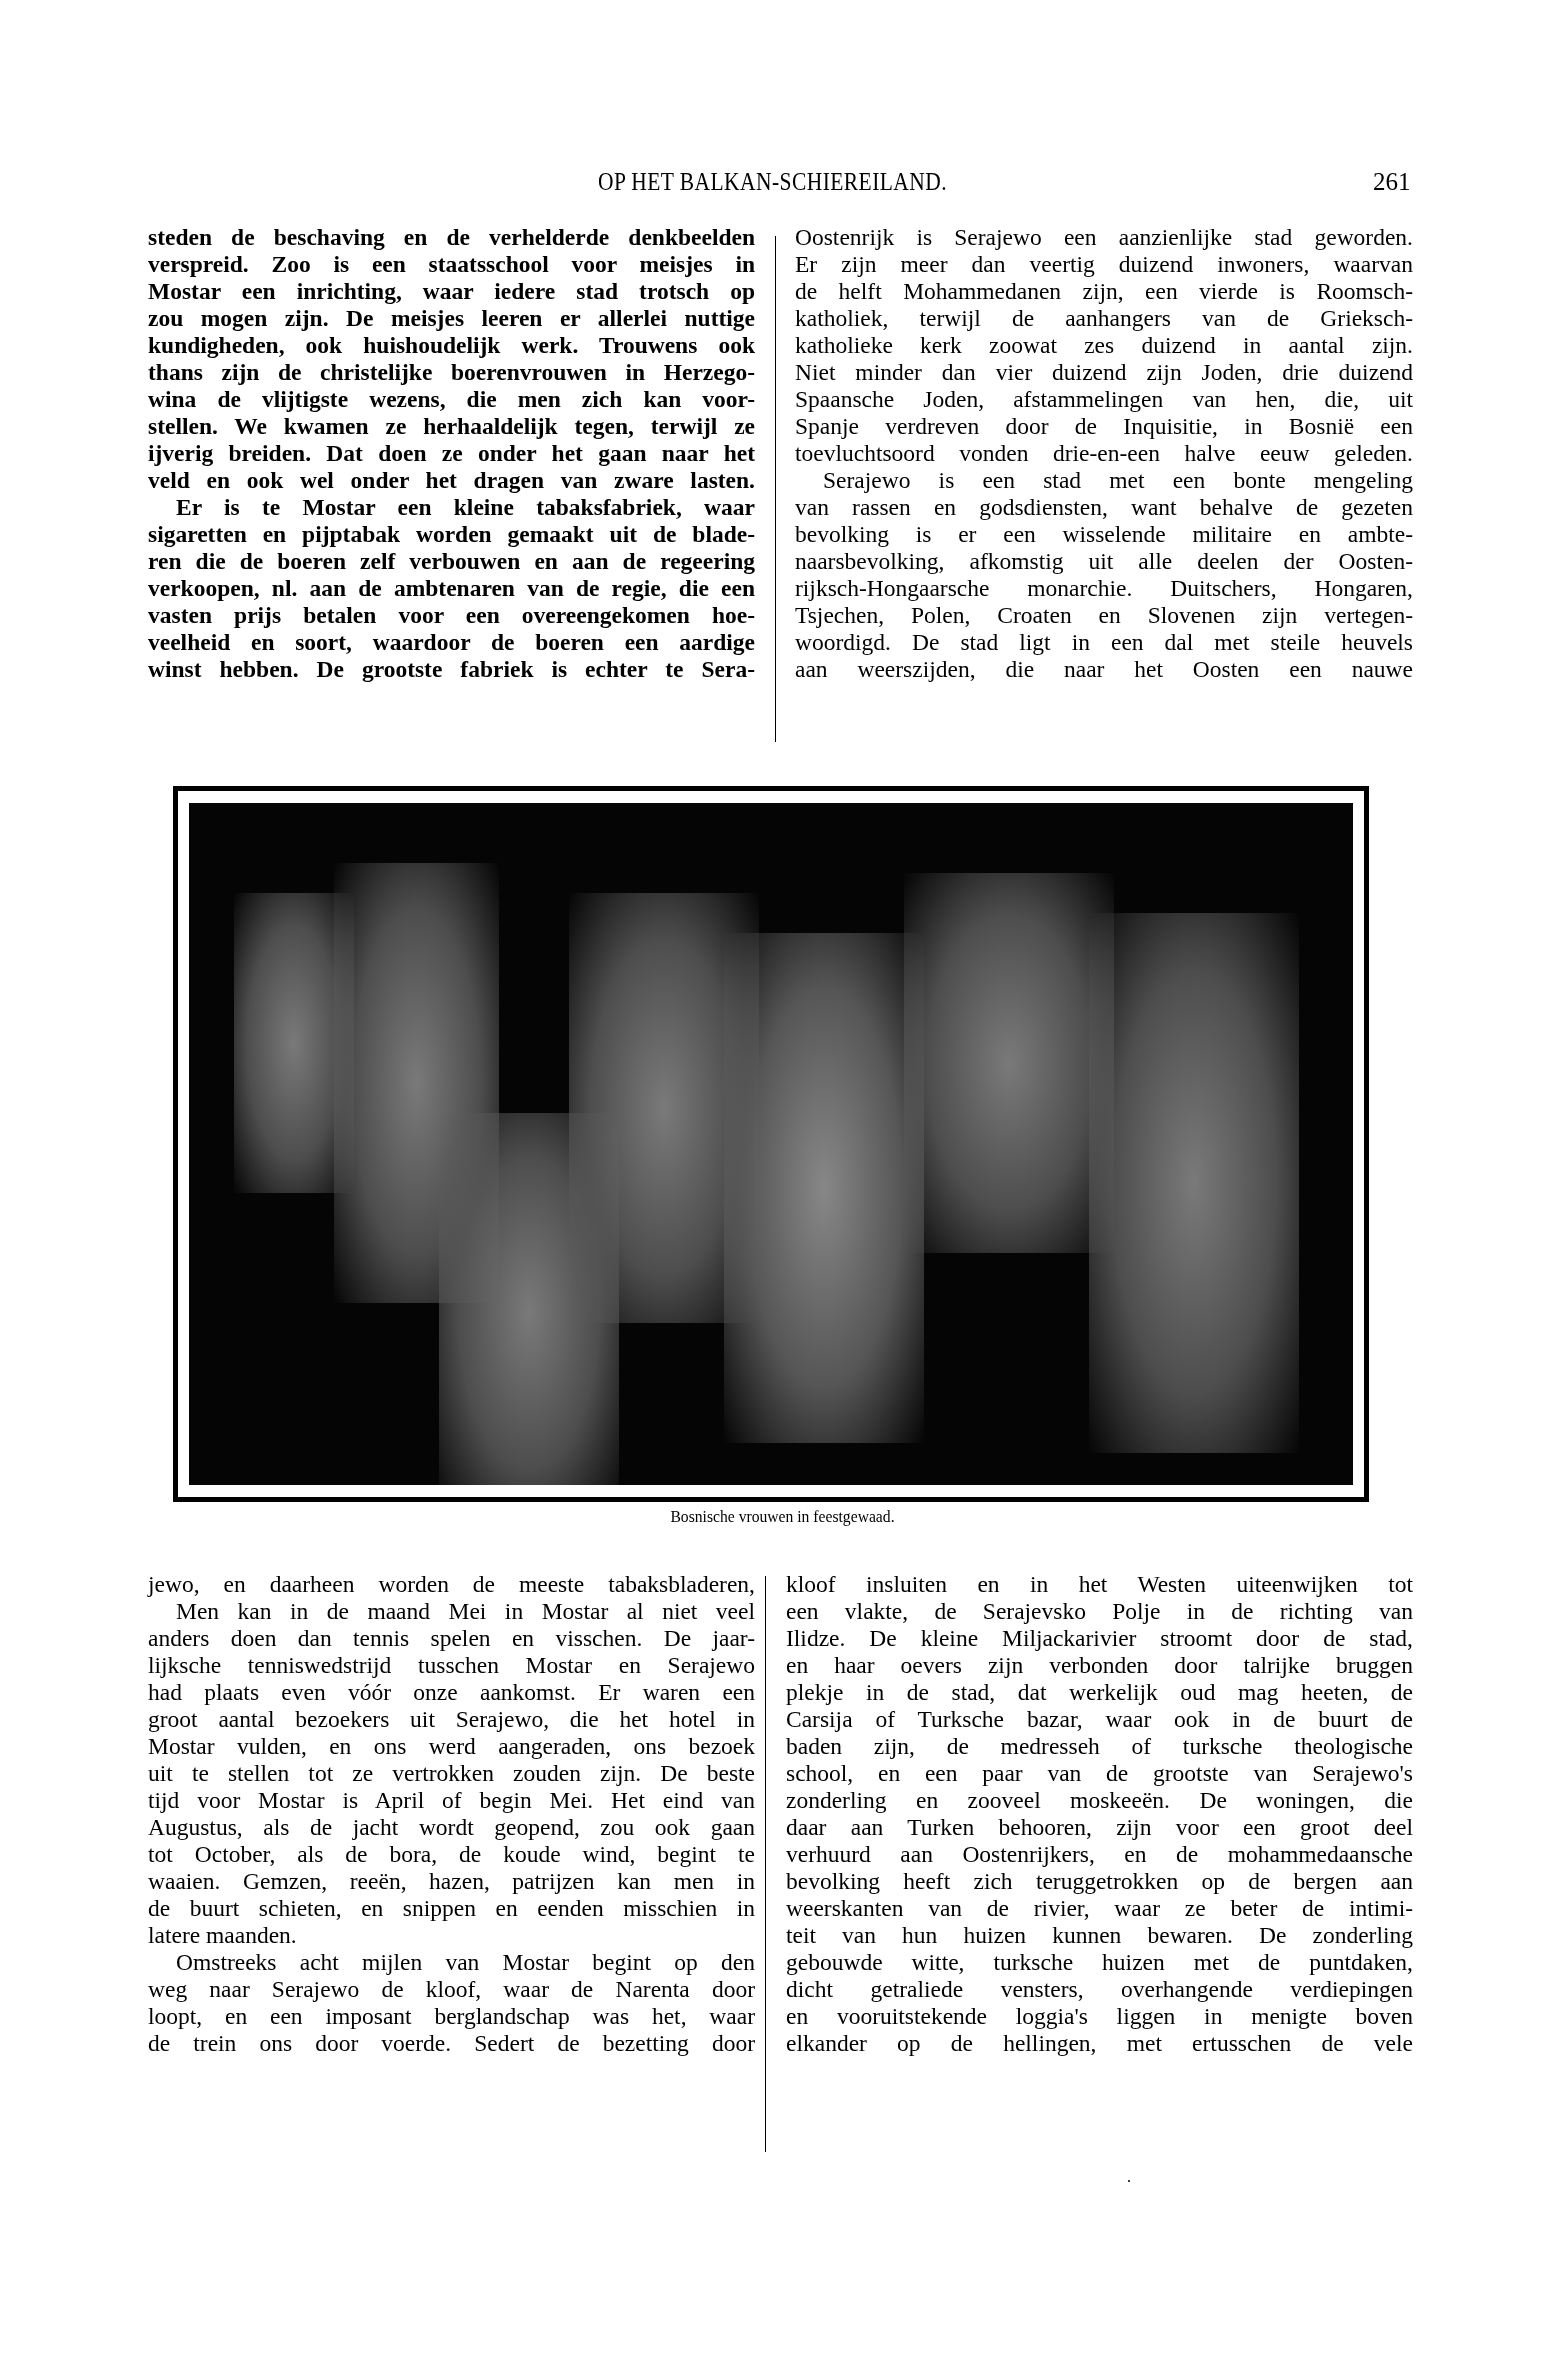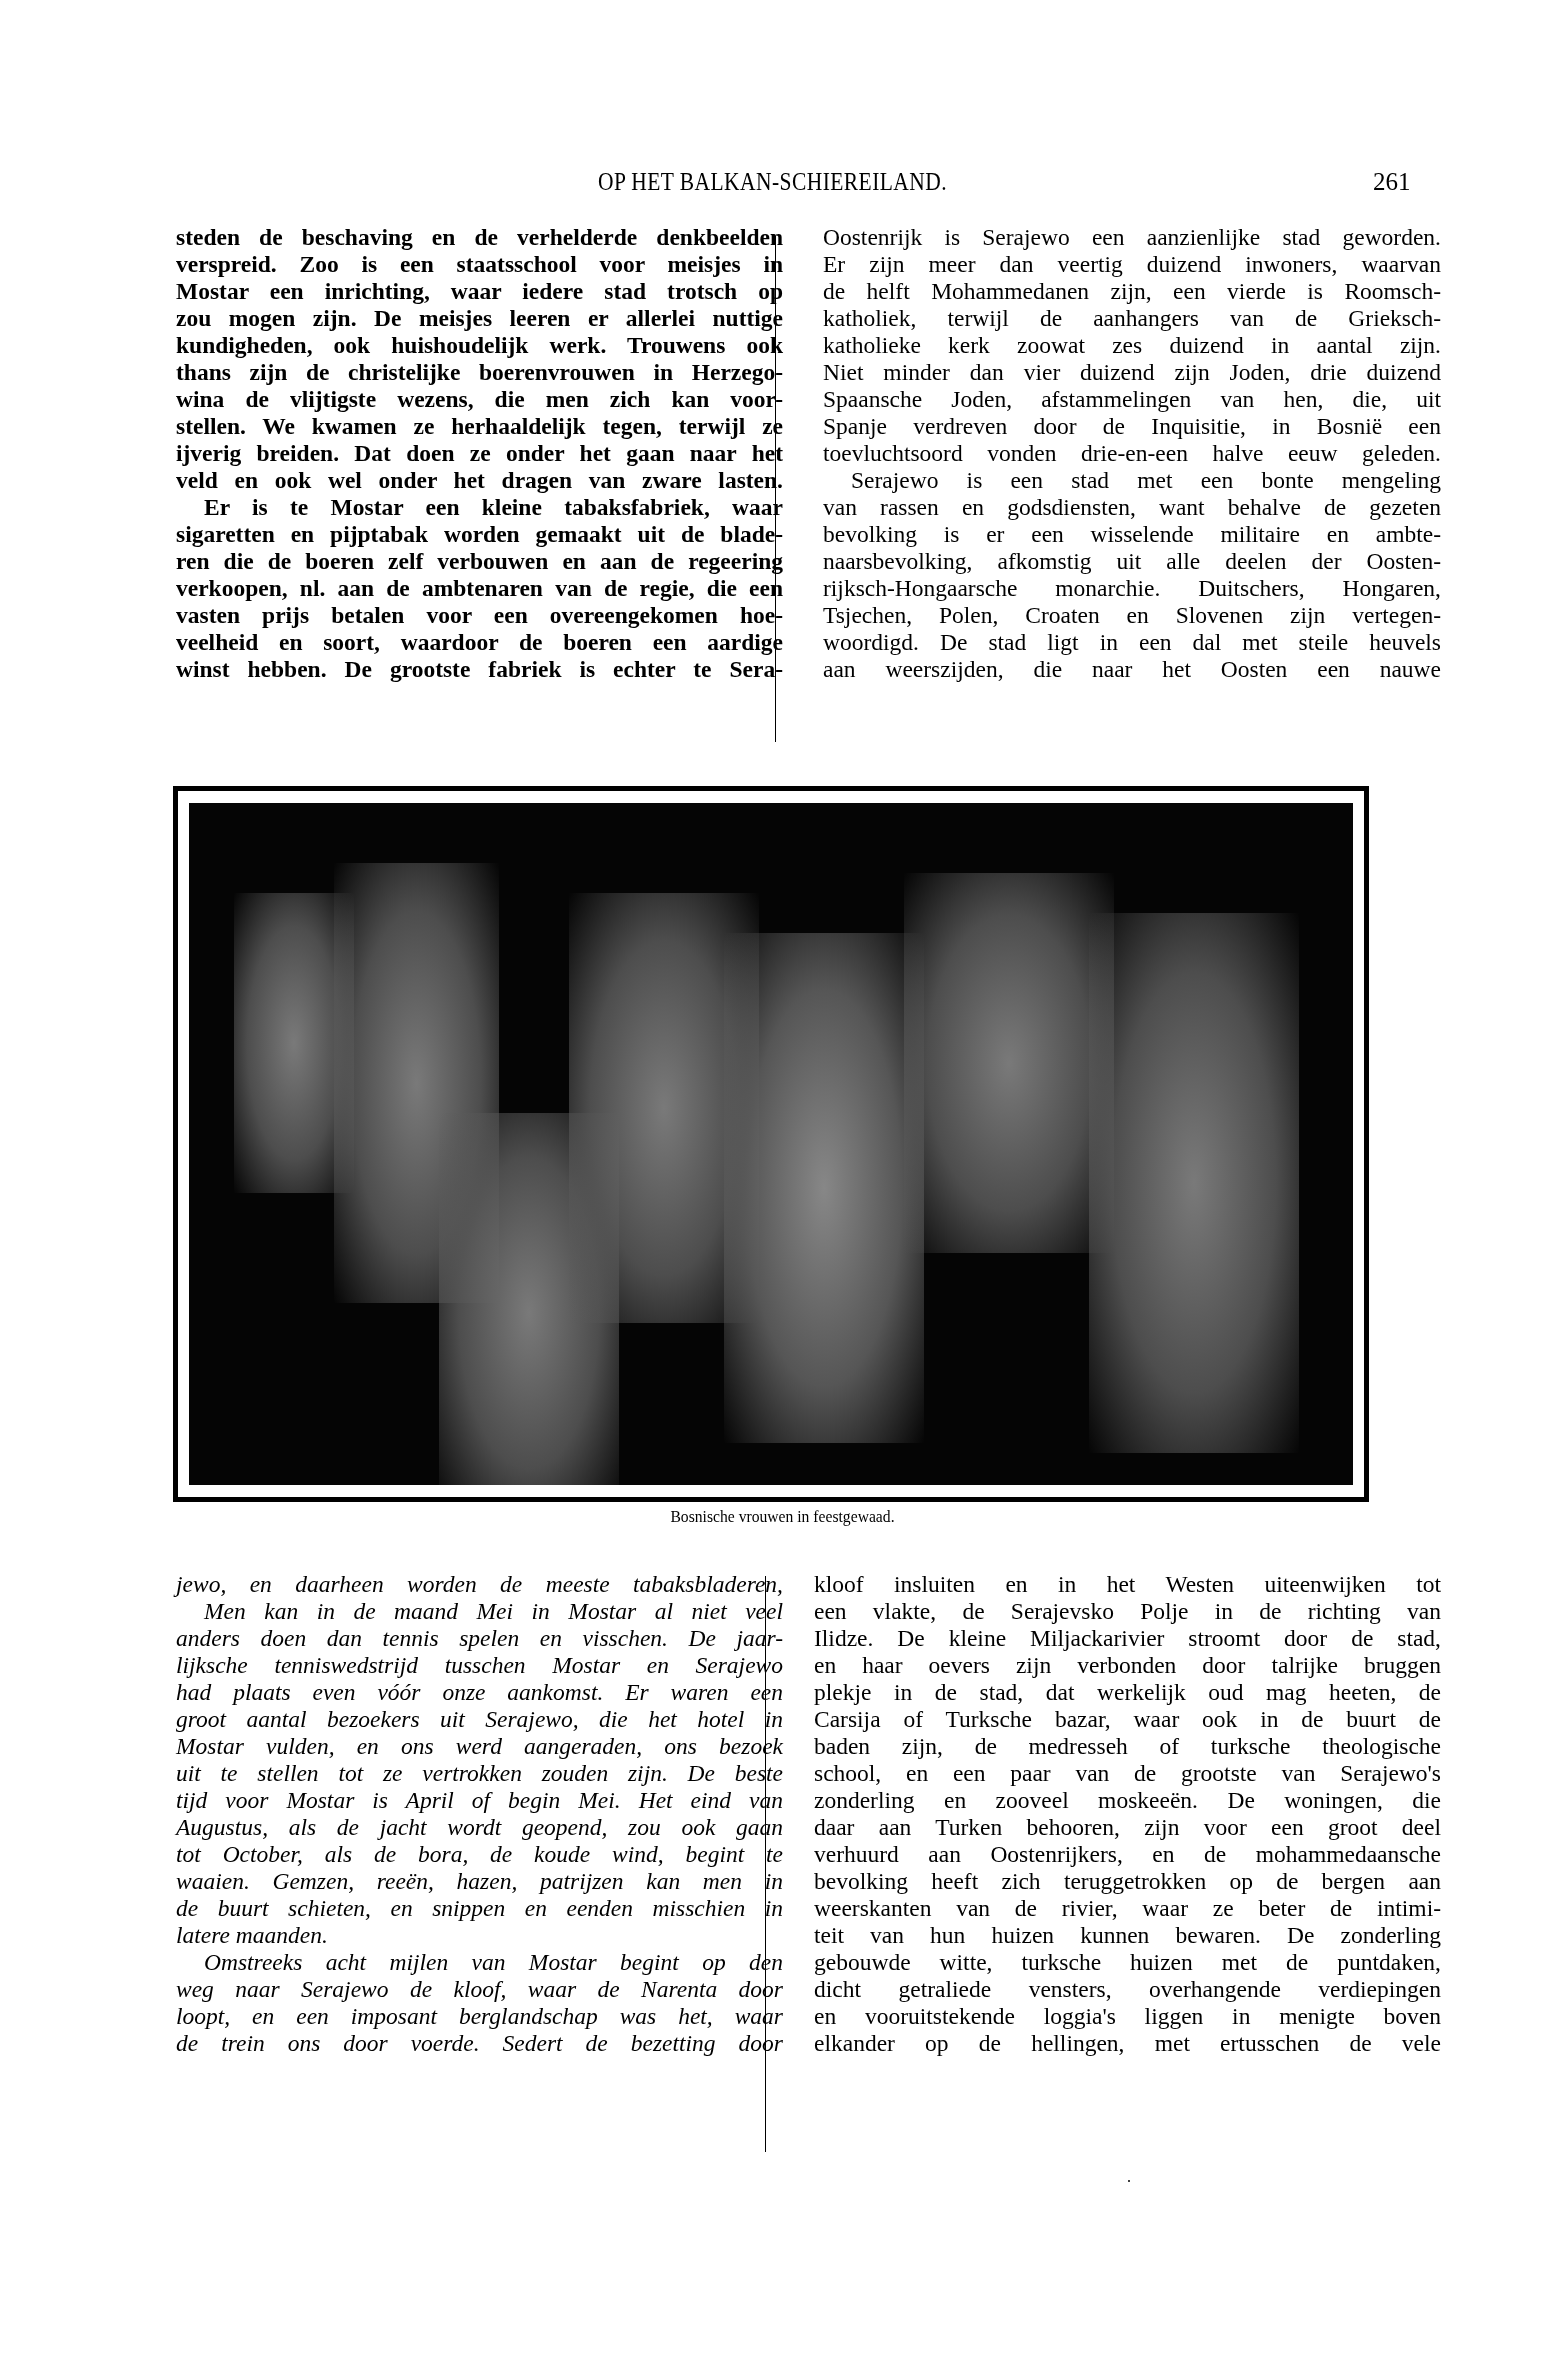--- a/index.html
+++ b/index.html
@@ -31,39 +31,38 @@
       top: 168px;
       left: 1373px;
       font-size: 25px;
       text-align: right;
     }
     .column {
       position: absolute;
       font-size: 23.5px;
       line-height: 27px;
       text-align: justify;
-      margin-left: 28px;
     }
     .column .line {
       display: block;
       white-space: nowrap;
       text-align: justify;
       text-align-last: justify;
       height: 27px;
       overflow: visible;
     }
     .column .line.last {
       text-align-last: left;
     }
     .column .line.indent {
       text-indent: 28px;
     }
     .col-left-top { left: 148px; top: 224px; width: 607px; }
     .col-right-top { left: 795px; top: 224px; width: 618px; }
-    .col-left-bottom { left: 148px; top: 1571px; width: 607px; font-style: italic; }
+    .col-left-bottom { left: 148px; top: 1571px; width: 607px; }
     .col-right-bottom { left: 786px; top: 1571px; width: 627px; }
     .col-left-top, .col-right-top, .col-left-bottom, .col-right-bottom {
       font-family: "Liberation Serif", "DejaVu Serif", serif;
     }
     .col-left-top .line, .col-left-top {
       font-weight: bold;
     }
     .divider {
       position: absolute;
       width: 1px;

